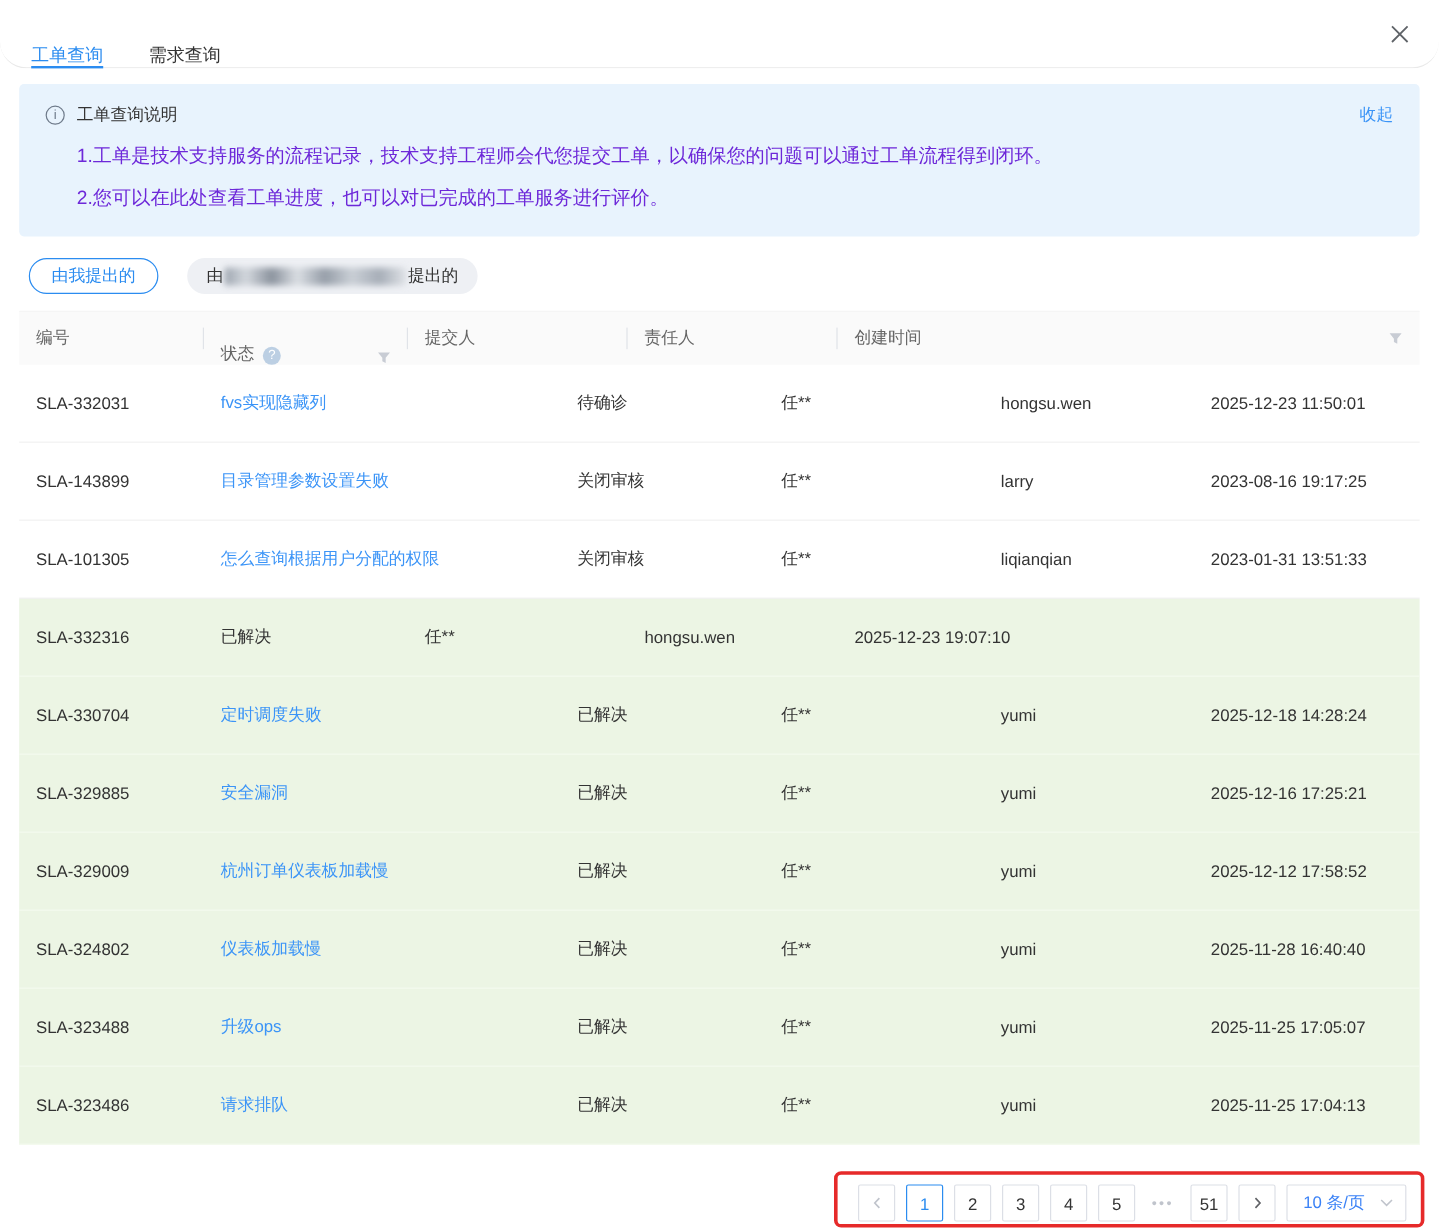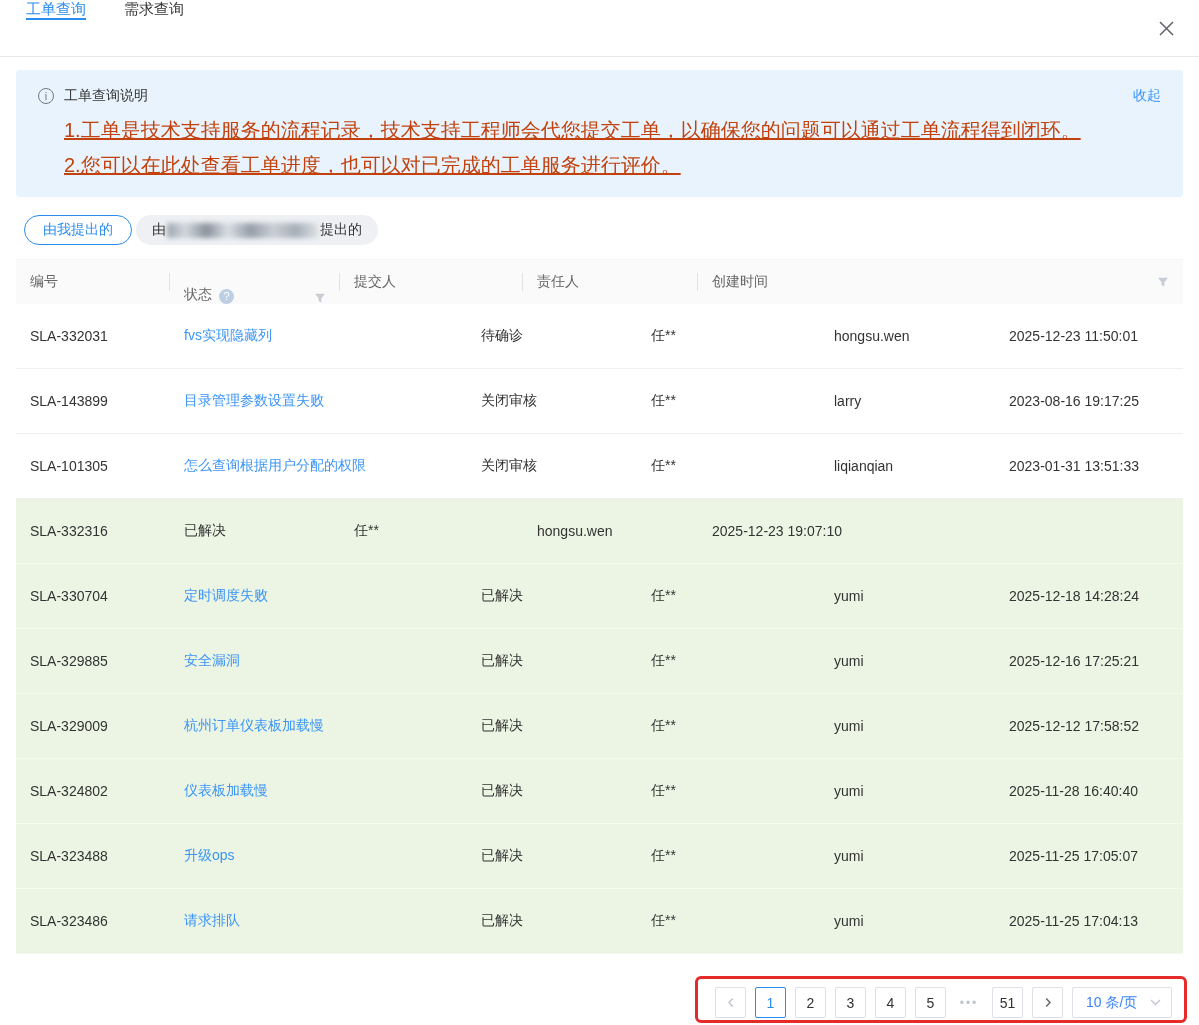--- a/index.html
+++ b/index.html
@@ -3,35 +3,35 @@
 <meta charset="utf-8">
 <style>
   * { margin:0; padding:0; box-sizing:border-box; }
   html,body { width:1199px; height:1025px; }
   body {
     font-family:"Liberation Sans","DejaVu Sans",sans-serif;
     background:#fff; color:#333; position:relative; overflow:hidden;
   }
 
   
-  .tabbar { height:57px; border-bottom:1px solid #e9e9e9; display:flex; align-items:flex-start; padding:0 26px; position:relative; }
+  .tabbar { height:57px; border-bottom:1px solid #e9e9e9; display:flex; align-items:flex-end; padding:0 26px; position:relative;border-radius:22px; }
   .tab { font-size:15px; color:#333; margin-right:38px; display:flex; align-items:center; position:relative; cursor:pointer; }
   .tab.active { color:#2b8cf0; }
   .tab.active::after { content:""; position:absolute; left:0; right:0; bottom:-1px; height:2px; background:#2b8cf0; }
   .close-btn { position:absolute; right:22px; top:50%; transform:translateY(-50%); width:22px; height:22px; display:flex; align-items:center; justify-content:center; cursor:pointer; }
 
   
   .notice { margin:13px 16px 0; background:#e8f3fd; border-radius:4px; padding:17px 20px 22px 22px; position:relative; }
   .notice-head { display:flex; align-items:center; font-size:14px; color:#333; }
   .info-icon { width:16px; height:16px; min-width:16px; border:1px solid #6e7a8a; border-radius:50%; color:#6e7a8a; font-size:11px; line-height:1; display:inline-flex; align-items:center; justify-content:center; margin-right:10px; }
   .collapse-link { position:absolute; right:22px; top:17px; color:#3b94f7; font-size:14px; cursor:pointer; }
-  .notice-line { margin:16px 0 0 26px; font-size:20px; color:#c2410c; line-height:19px;text-decoration:underline; }
-
-  
-  .pills { margin:18px 0 0 24px; display:flex; align-items:center; gap:4px; }
+  .notice-line { margin:16px 0 0 26px; font-size:16px; color:#6d28d9; line-height:19px; }
+
+  
+  .pills { margin:18px 0 0 24px; display:flex; align-items:center; gap:24px; }
   .pill { height:30px; border-radius:16px; display:inline-flex; align-items:center; padding:0 18px; font-size:14px; cursor:pointer; }
   .pill.active { border:1px solid #2b8cf0; color:#2b8cf0; background:#fff; }
   .pill.gray { background:#eef0f4; color:#333; border:none; padding:0 16px; }
   .blur-chunk { display:inline-block; width:152px; height:15px; margin:0 1px; border-radius:2px;
     background:linear-gradient(90deg,#8f98a3,#cfd4da 12%,#79828e 26%,#d8dce1 40%,#868f9b 55%,#c4cad1 70%,#9aa2ad 85%,#dfe2e6);
     filter:blur(2.5px); opacity:.85; }
 
   
   .table { margin:14px 16px 0; }
   .thead { display:flex; height:45px; background:#fafafa; align-items:center; font-size:14px; color:#666; border-top:1px solid #f5f5f5; }

